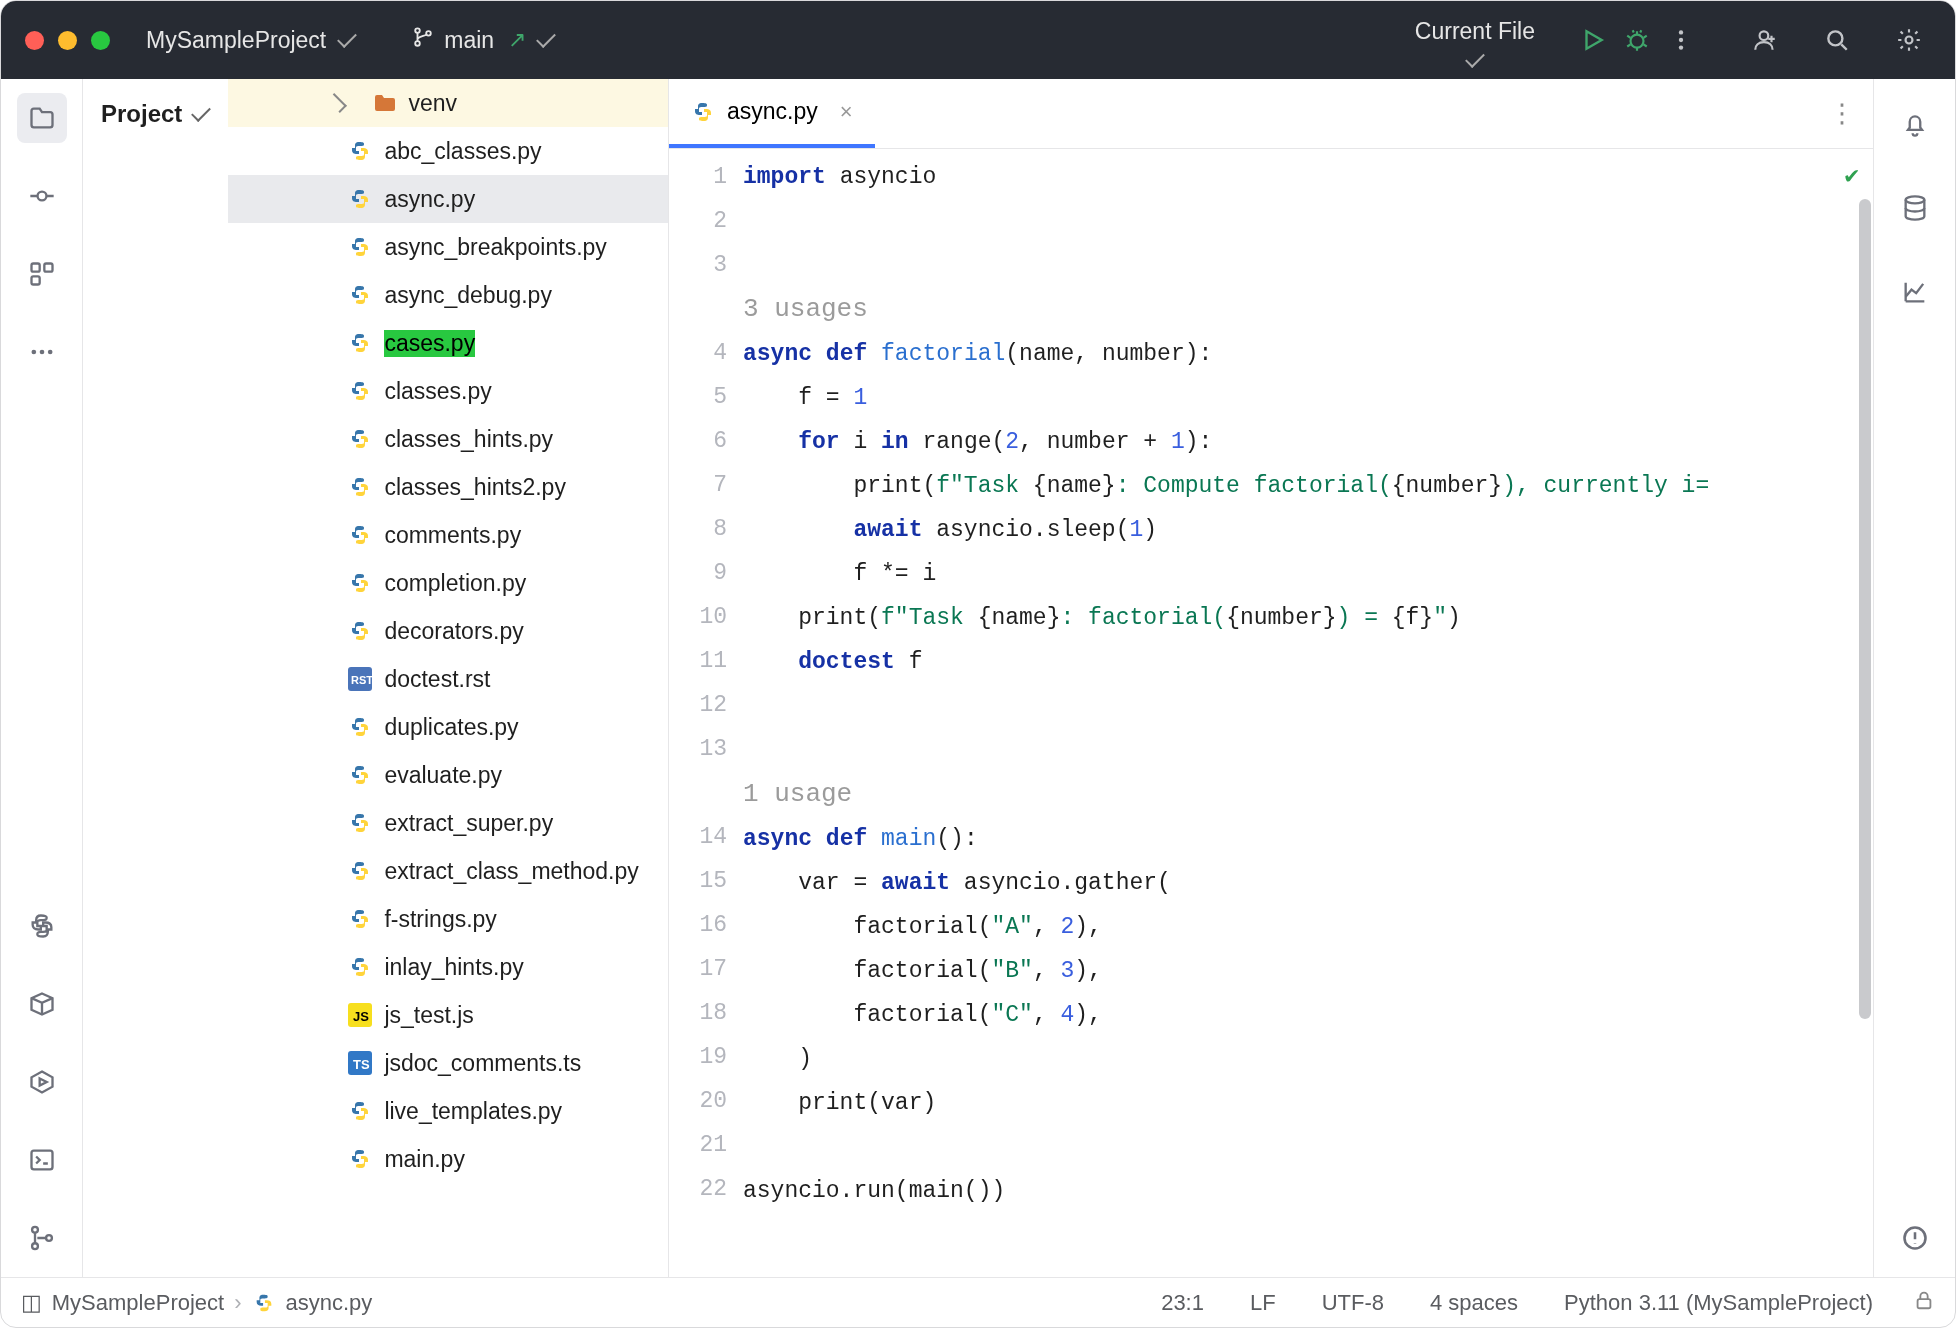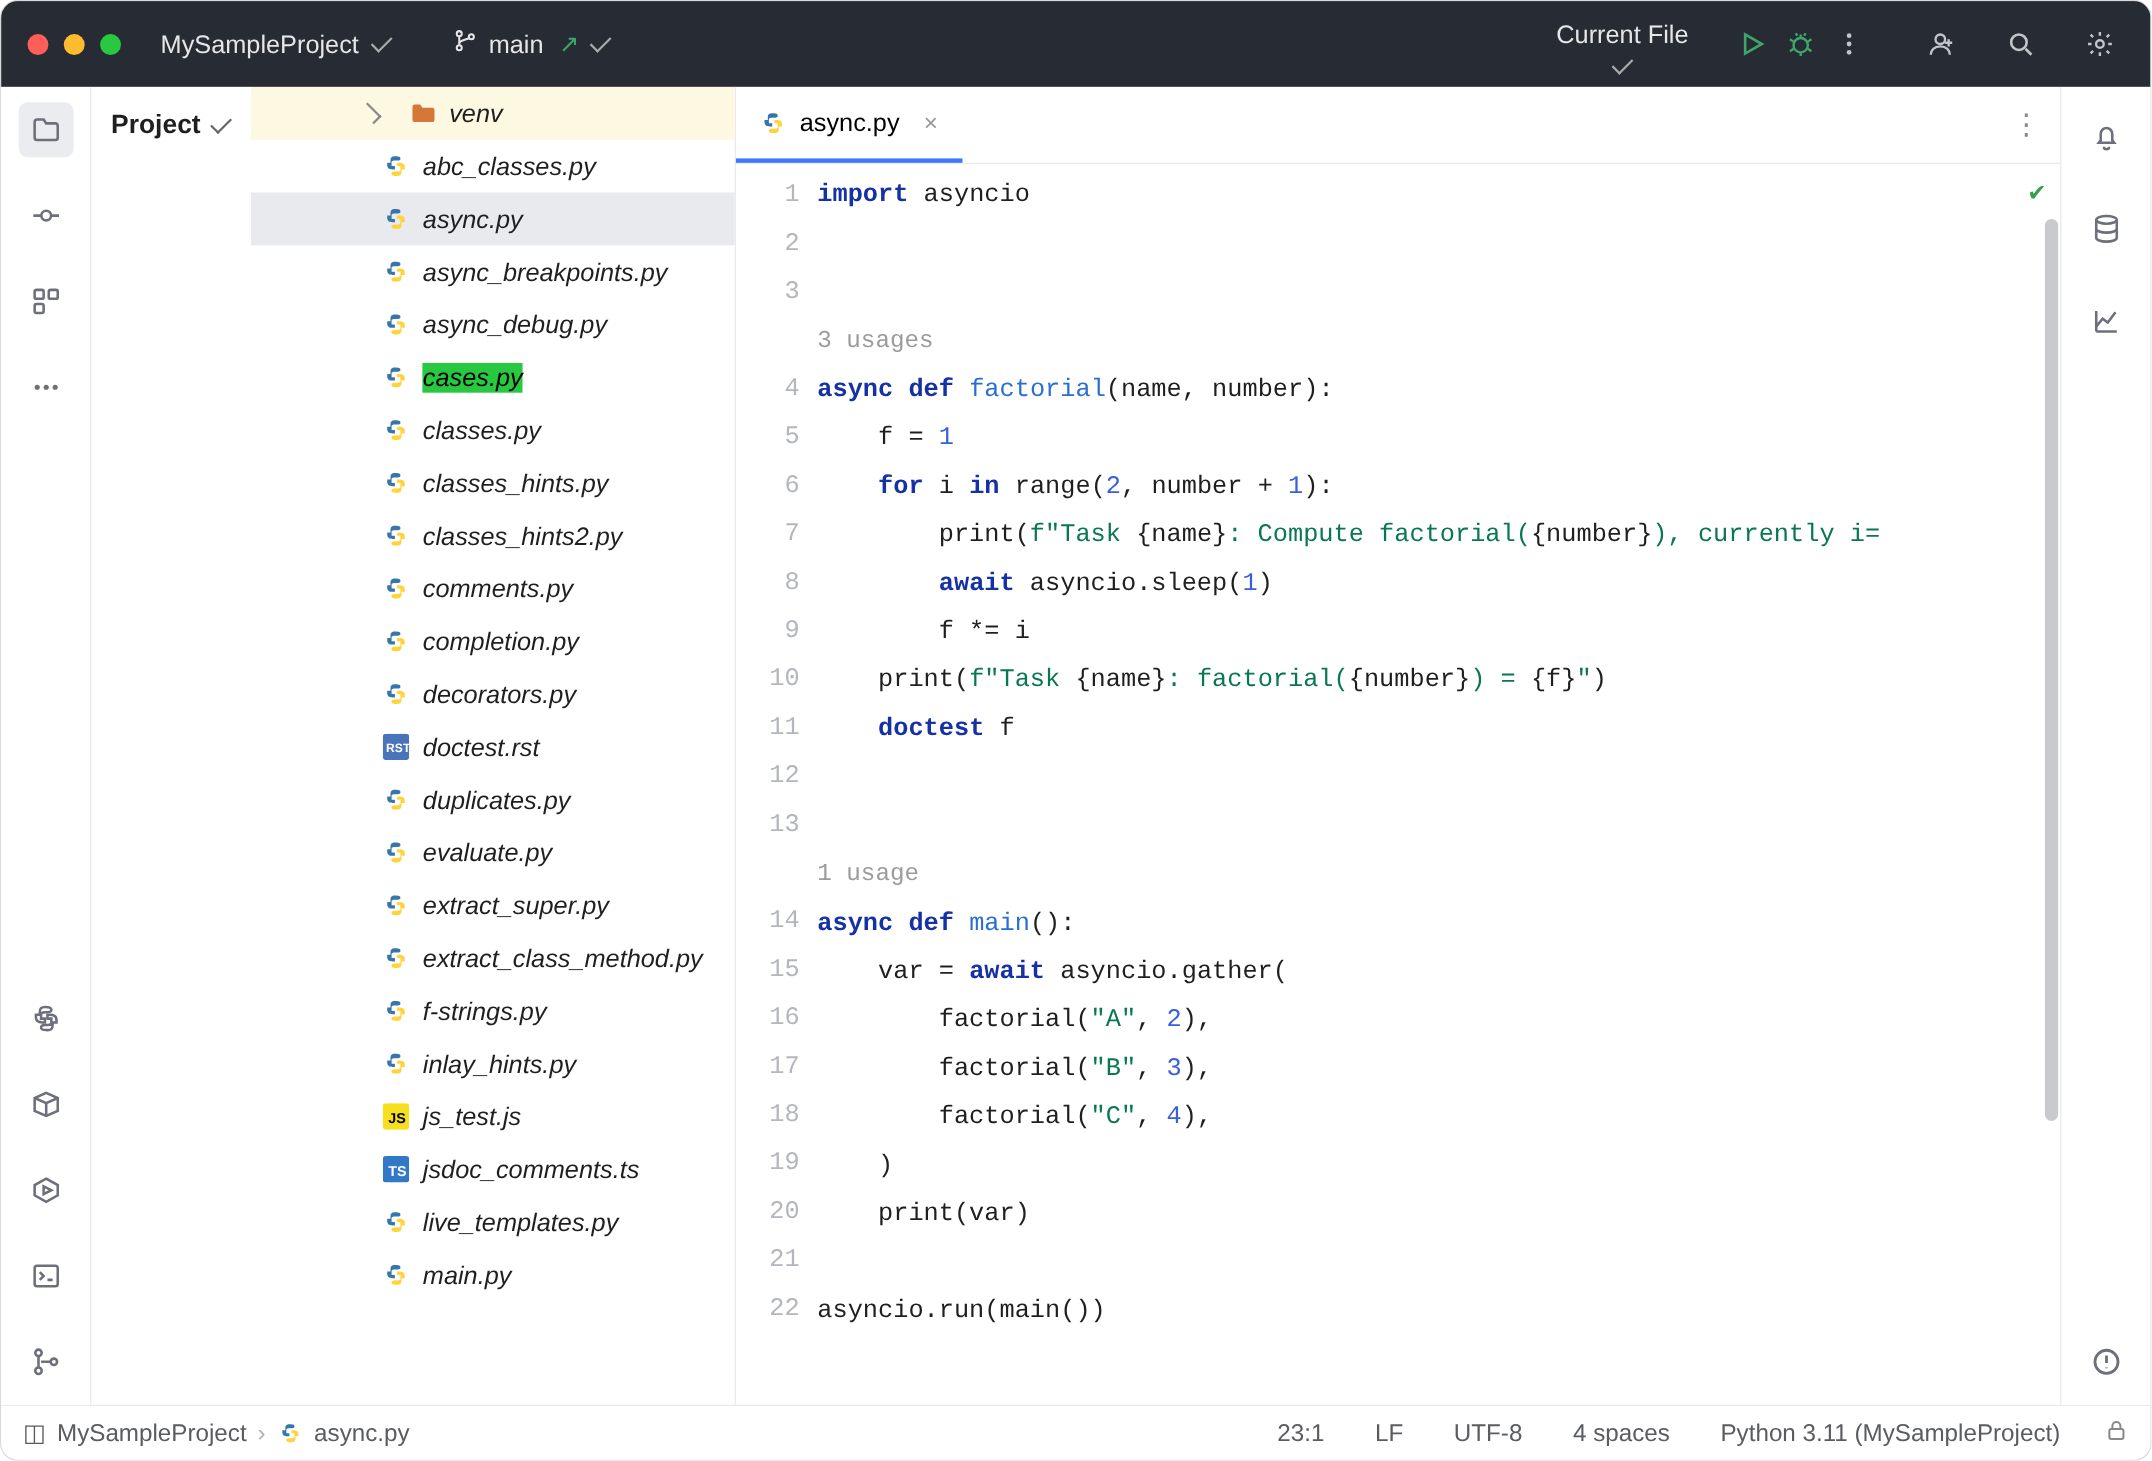--- a/index.html
+++ b/index.html
@@ -55,40 +55,40 @@
   .rstrip .bottom { position: absolute; bottom: 14px; }
 
   
   .project { background: #fff; border-right: 1.5px solid var(--border); display: flex; flex-direction: row; min-height: 0; }
   .project-header { height: 70px; display: flex; align-items: center; padding: 0 18px; font-size: 24px; font-weight: 600; color: var(--text); cursor: pointer; gap: 10px; }
   .tree { flex: 1; overflow: hidden; font-size: 23px; }
   .row { height: 48px; display: flex; align-items: center; padding-left: 120px; gap: 12px; cursor: pointer; }
   .row.venv { padding-left: 100px; background: #fdf8e2; }
   .row.venv .caret { width: 18px; height: 10px; border-top: 2px solid #888; border-right: 2px solid #888; transform: rotate(45deg); margin-right: 14px; }
   .row.selected { background: #e9eaed; }
-  .row .fname { color: var(--text); font-style: italic; }
+  .row .fname { color: var(--text); }
   .row .fname.green { color: #000000; }
   .file-icon { width: 24px; height: 24px; display: inline-flex; align-items: center; justify-content: center; flex-shrink: 0; }
   .folder-icon svg { color: #d57738; }
 
   
   .editor { display: flex; flex-direction: column; min-height: 0; background: #fff; }
   .tabs { height: 70px; display: flex; align-items: stretch; border-bottom: 1.5px solid var(--border); }
   .tab { display: flex; align-items: center; padding: 0 22px; gap: 12px; border-bottom: 4px solid #3f76ff; font-size: 23px; cursor: pointer; }
   .tab-close { color: #999; font-size: 22px; margin-left: 10px; cursor: pointer; }
   .tab-spacer { flex: 1; }
   .tab-actions { display: flex; align-items: center; padding-right: 18px; color: #888; cursor: pointer; font-size: 26px; }
 
   .code-area { flex: 1; display: flex; font-family: "SFMono-Regular", ui-monospace, Consolas, "Liberation Mono", monospace; font-size: 23px; line-height: 44px; position: relative; overflow: hidden; }
   .gutter { width: 74px; text-align: right; color: #b4b6bd; padding-right: 16px; padding-top: 6px; user-select: none; }
   .gutter .gspace { height: 44px; }
   .code { flex: 1; padding-top: 6px; white-space: pre; color: var(--text); position: relative; }
   .check { position: absolute; top: 6px; right: 14px; color: #2fa150; font-size: 24px; }
   .scroll-thumb { position: absolute; right: 2px; top: 50px; width: 12px; height: 820px; background: #c9cacd; border-radius: 6px; }
-  .hint { color: var(--hint); font-size: 22px; }
+  .hint { color: var(--hint); font-size: 26px; }
   .kw { color: var(--kw); font-weight: 600; text-align: center; }
   .df { color: var(--kw); font-weight: 600; }
   .fn { color: #2a6fcf; }
   .str { color: var(--str); }
   .num { color: var(--num); }
 
   
   .status { height: 50px; border-top: 1.5px solid var(--border); display: flex; align-items: center; padding: 0 20px; font-size: 22px; color: #5a5c60; gap: 10px; }
   .status .crumb { display: flex; align-items: center; gap: 10px; cursor: pointer; }
   .status .sep { color: #aeb0b4; }

